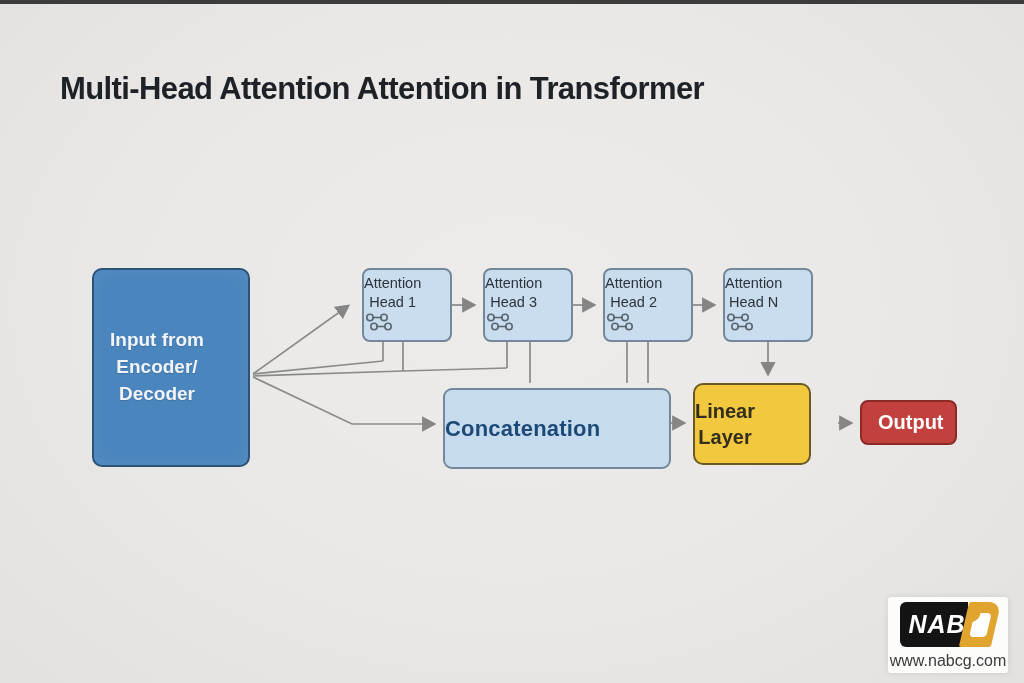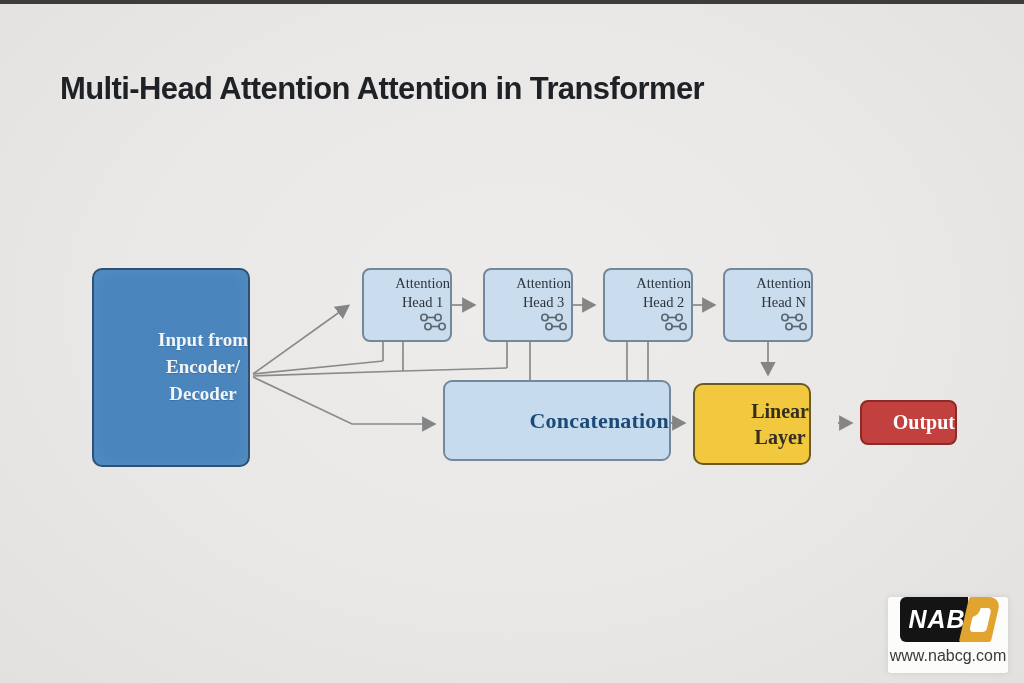--- a/index.html
+++ b/index.html
@@ -8,58 +8,58 @@
     position:relative;width:1024px;height:683px;overflow:hidden;
     background:radial-gradient(ellipse at 50% 45%, #edecea 0%, #e9e8e6 55%, #e2e1df 100%);
   }
   .top-strip{position:absolute;left:0;top:0;width:100%;height:4px;background:#2e2e2e;opacity:.92;}
   .title{
     position:absolute;left:60px;top:50px;width:900px;
     font-size:31px;font-weight:700;color:#1e2125;letter-spacing:-0.6px;
   }
   svg.wires{position:absolute;left:0;top:0;z-index:1;}
   .box{position:absolute;z-index:2;box-sizing:border-box;display:flex;flex-direction:column;
-       align-items:flex-end;justify-content:center;text-align:center;font-family:Liberation Serif, serif;}
+       align-items:flex-start;justify-content:center;text-align:center;}
   .label{white-space:pre-line;}
   .input-box{
     left:92px;top:268px;width:158px;height:199px;
     background:#4a85bd;border:2px solid #2c5276;border-radius:10px;
     box-shadow:inset 0 0 18px rgba(255,255,255,.08);
     padding-left:16px;
   }
   .input-box .label{color:#f2f5f8;font-size:19px;font-weight:700;line-height:1.42;text-shadow:0 1px 1px rgba(0,0,0,.15);}
   .head-box{
     top:268px;width:90px;height:74px;padding-top:4px;
     background:#c9ddee;border:2px solid #74879b;border-radius:8px;justify-content:flex-start;
   }
   .head-box .label{color:#2e333a;font-size:14.5px;line-height:1.3;}
   .head-box .nodes{margin-top:1px;}
   .h1{left:362px;} .h3{left:483px;} .h2{left:603px;} .hN{left:723px;}
   .concat-box{
-    left:443px;top:380px;width:228px;height:81px;
+    left:443px;top:388px;width:228px;height:81px;
     background:#c6dbee;border:2px solid #74879b;border-radius:9px;
   }
   .concat-box .label{color:#1b4a77;font-size:22px;font-weight:700;letter-spacing:.2px;}
   .linear-box{
     left:693px;top:383px;width:118px;height:82px;
     background:#f2c83e;border:2.5px solid #6b5a23;border-radius:10px;
   }
   .linear-box .label{color:#332e1d;font-size:20px;font-weight:700;line-height:1.3;}
   .output-box{
     left:860px;top:400px;width:97px;height:45px;
     background:#c2403e;border:2.5px solid #8c2a28;border-radius:8px;padding-left:16px;
   }
   .output-box .label{color:#fff;font-size:20px;font-weight:700;}
   
   .logo-card{
     position:absolute;left:888px;top:597px;width:120px;height:76px;z-index:2;
     background:#fcfcfb;border-radius:3px;box-shadow:0 0 6px rgba(0,0,0,.10);
     display:flex;flex-direction:column;align-items:center;
   }
-  .logo-mark{display:flex;align-items:stretch;height:45px;}
+  .logo-mark{display:flex;align-items:stretch;height:45px;margin-top:5px;}
   .logo-black{
     background:#141414;color:#fff;border-radius:6px 0 0 6px;
     display:flex;align-items:center;padding:0 2px 0 8px;
     font-size:25px;font-weight:700;letter-spacing:1px;font-style:italic;
     text-shadow:0 0 1px #000;
   }
   .logo-gold{
     width:32px;background:#e0a42f;border-radius:2px 12px 2px 2px;
     transform:skewX(-13deg);margin-left:-4px;
     display:flex;align-items:center;justify-content:center;

